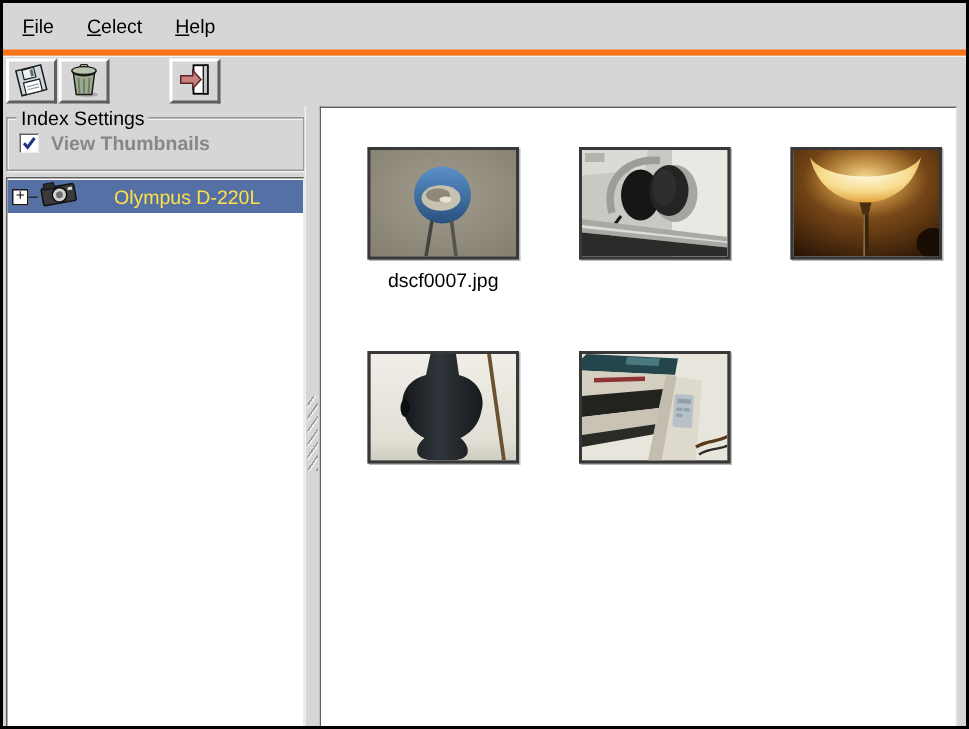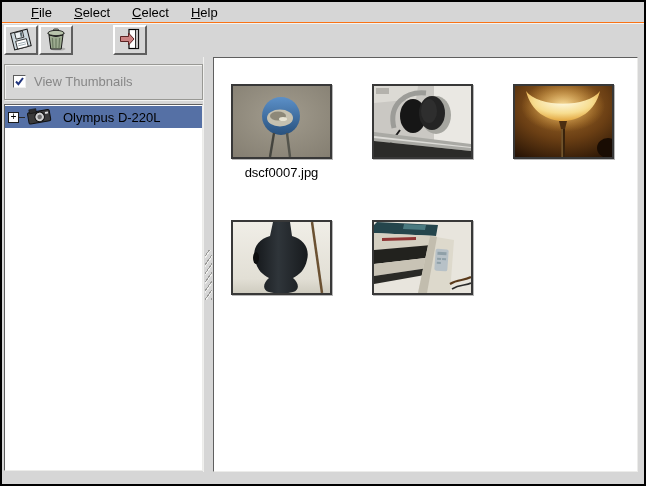--- a/index.html
+++ b/index.html
@@ -11,25 +11,25 @@
   .window {
     width: 646px; height: 486px;
     border: 2px solid #000;
     background: #d6d6d6;
     position: relative;
     overflow: hidden;
   }
 
   
   .menubar {
-    height: 21px;
+    height: 35px;
     display: flex;
     align-items: center;
-    padding-left: 18px;
-    border-bottom: 1px solid #f97316;
+    padding-left: 2px;
+    border-bottom: 4px solid #f97316;
     box-shadow: 0 1px 0 #f4f4f2;
   }
   .menu-item {
     font-size: 13px;
     color: #000;
     padding: 5px 11px;
     cursor: default;
   }
   .menu-item .mn { text-decoration: underline; }
 
@@ -74,21 +74,21 @@
     padding: 9px 0 0 8px;
   }
   .frame-label {
     position: absolute;
     top: -8px; left: 6px;
     background: #d6d6d6;
     padding: 0 3px;
     font-size: 13px;
     color: #000;
   }
-  .check-row { display: flex; align-items: center; cursor: default; }
+  .check-row { display: flex; align-items: center; cursor: default; font-weight: bold; }
   .checkbox {
     width: 13px; height: 13px;
     background: #fff;
     border: 1px solid;
     border-color: #5c5c5c #efefef #efefef #5c5c5c;
     display: inline-flex; align-items: center; justify-content: center;
     flex: none;
   }
   .check-label {
     margin-left: 8px;
@@ -121,23 +121,23 @@
     border: 1px solid #1a1a1a;
     font-size: 10px; line-height: 9px;
     text-align: center;
     color: #000;
     flex: none;
     font-family: "Liberation Mono", monospace;
   }
   .tree-connector { width: 6px; height: 1px; background: #2a2a2a; flex: none; }
   .tree-cam-icon { flex: none; margin-left: 1px; }
   .tree-label {
-    margin-left: 11px;
+    margin-left: 24px;
     font-size: 13px;
-    color: #000000;
+    color: #fde047;
     white-space: nowrap;
   }
 
   
   .splitter {
     width: 10px;
     background: #d6d6d6;
     border-left: 1px solid #f0f0ee;
     position: relative;
     cursor: col-resize;
@@ -152,21 +152,21 @@
       #9a9a98 3px, #9a9a98 4px,
       #f0f0ee 4px, #f0f0ee 5px);
   }
 
   
   .right-pane {
     flex: 1;
     background: #ffffff;
     border: 1px solid;
     border-color: #5f5f5f #ececea #ececea #5f5f5f;
-    padding: 26px 0 0 17px;
+    padding: 26px 0 0 31px;
     display: flex;
     flex-wrap: wrap;
     align-content: flex-start;
     column-gap: 33px;
     row-gap: 18px;
     overflow: hidden;
     gap: 40px;
   }
   .thumb-cell { width: 101px; cursor: default; }
   .thumb-frame {
@@ -185,21 +185,20 @@
     white-space: nowrap;
   }
 </style>
 </head>
 <body>
 
 <div class="window">
 
   <div class="menubar">
     <div class="menu-item"><span class="mn">F</span><span>ile</span></div>
-    <div class="menu-item"><span class="mn">S</span><span>elect</span></div>
     <div class="menu-item"><span class="mn">C</span><span>elect</span></div>
     <div class="menu-item"><span class="mn">H</span><span>elp</span></div>
   </div>
 
   <div class="toolbar">
     <button class="tb-btn">
       <span>
         <svg width="26" height="26" viewBox="0 0 26 26">
           <g transform="rotate(-14 13 14)">
             <rect x="4.5" y="5" width="17" height="17" fill="#ccd8dd" stroke="#1a1a1a"></rect>
@@ -235,20 +234,21 @@
         </svg>
       </span>
     </button>
   </div>
 
   <div class="main">
 
     <div class="left-pane">
 
       <div class="frame">
+        <span class="frame-label">Index Settings</span>
         <div class="check-row">
           <span class="checkbox">
             <svg width="11" height="11" viewBox="0 0 11 11">
               <polyline points="2,5.5 4.4,8.2 9,2" fill="none" stroke="#21357e" stroke-width="2"></polyline>
             </svg>
           </span>
           <span class="check-label">View Thumbnails</span>
         </div>
       </div>
 

